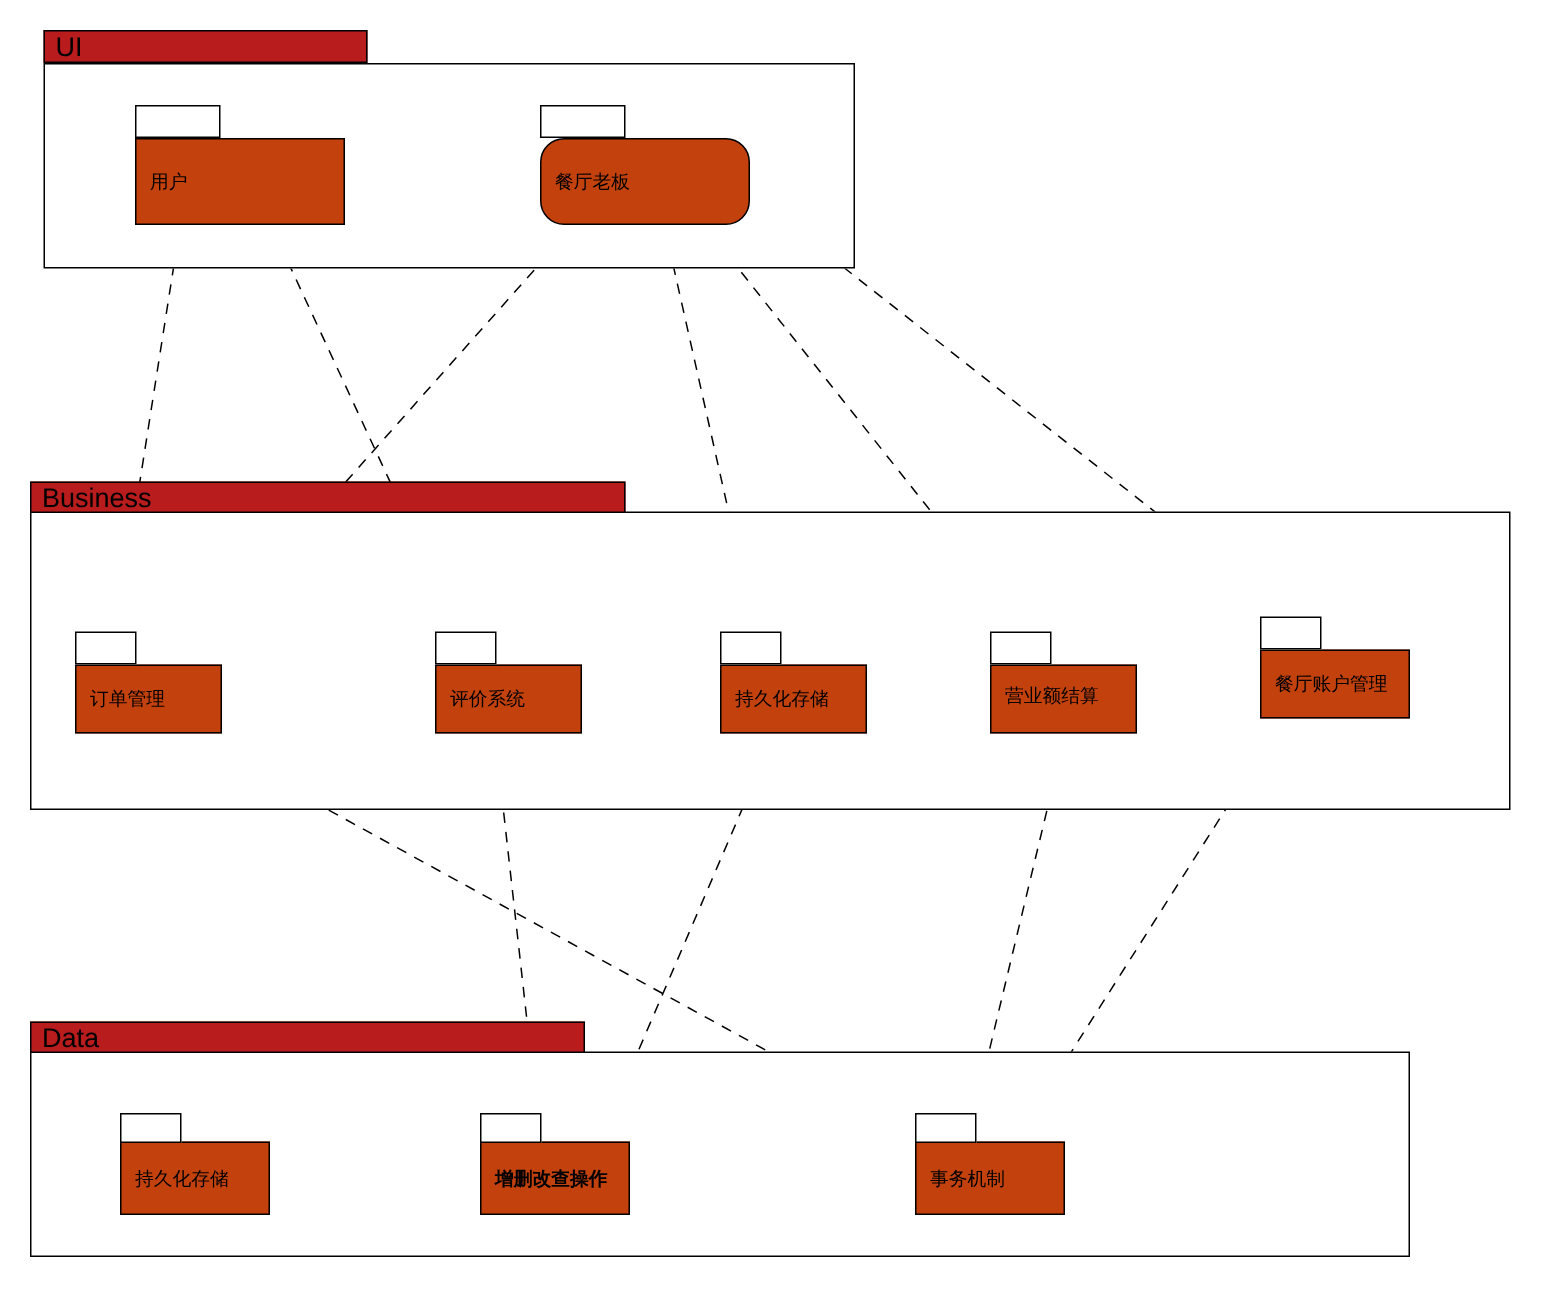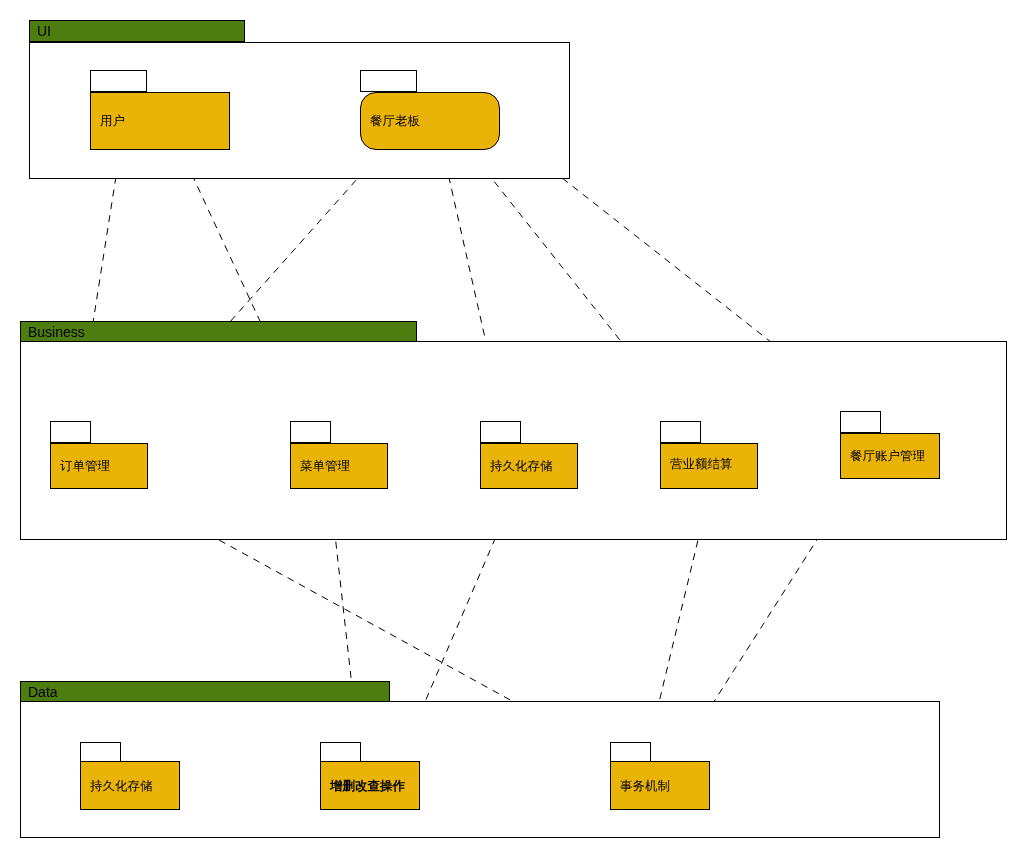--- a/index.html
+++ b/index.html
@@ -26,25 +26,25 @@
     pointer-events: none;
   }
   
   .layer {
     position: absolute;
   }
   .layer-tab {
     position: absolute;
     box-sizing: border-box;
     border: 1px solid #000000;
-    background: #4d7c0f;
+    background: #b91c1c;
     display: flex;
     align-items: center;
     padding-left: 7px;
-    font-size: 14px;
+    font-size: 18px;
     line-height: 1;
     color: #000000;
     z-index: 3;
   }
   .layer-body {
     position: absolute;
     box-sizing: border-box;
     border: 1px solid #000000;
     background: #ffffff;
     z-index: 1;
@@ -58,21 +58,21 @@
     position: absolute;
     box-sizing: border-box;
     border: 1px solid #000000;
     background: #ffffff;
     z-index: 5;
   }
   .pkg-body {
     position: absolute;
     box-sizing: border-box;
     border: 1px solid #000000;
-    background: #eab308;
+    background: #c2410c;
     z-index: 4;
     display: flex;
     align-items: center;
     padding-left: 9px;
     font-size: 12.5px;
     line-height: 1.1;
     color: #000000;
     font-family: "DejaVu Sans", "Liberation Sans", sans-serif;
     white-space: nowrap;
   }
@@ -152,21 +152,21 @@
       </div>
       <div class="layer">
         <div class="layer-body" style="left: 20px; top: 341px; width: 987px; height: 199px;"></div>
         <div class="layer-tab" style="left: 20px; top: 321px; width: 397px; height: 21px;">Business</div>
         <div class="pkg">
           <div class="pkg-tab" style="left: 50px; top: 421px; width: 41px; height: 22px;"></div>
           <div class="pkg-body" style="left: 50px; top: 443px; width: 98px; height: 46px;">订单管理</div>
         </div>
         <div class="pkg">
           <div class="pkg-tab" style="left: 290px; top: 421px; width: 41px; height: 22px;"></div>
-          <div class="pkg-body" style="left: 290px; top: 443px; width: 98px; height: 46px;">菜单管理</div>
+          <div class="pkg-body" style="left: 290px; top: 443px; width: 98px; height: 46px;">评价系统</div>
         </div>
         <div class="pkg">
           <div class="pkg-tab" style="left: 480px; top: 421px; width: 41px; height: 22px;"></div>
           <div class="pkg-body" style="left: 480px; top: 443px; width: 98px; height: 46px;">持久化存储</div>
         </div>
         <div class="pkg">
           <div class="pkg-tab" style="left: 660px; top: 421px; width: 41px; height: 22px;"></div>
           <div class="pkg-body" style="left: 660px; top: 443px; width: 98px; height: 46px; font-family: Liberation Mono, monospace;">营业额结算</div>
         </div>
         <div class="pkg">

